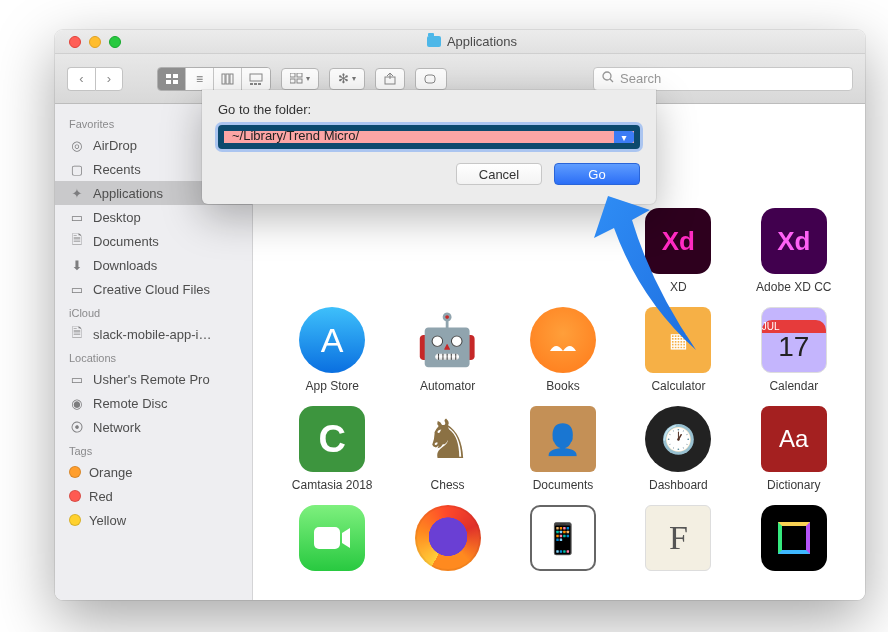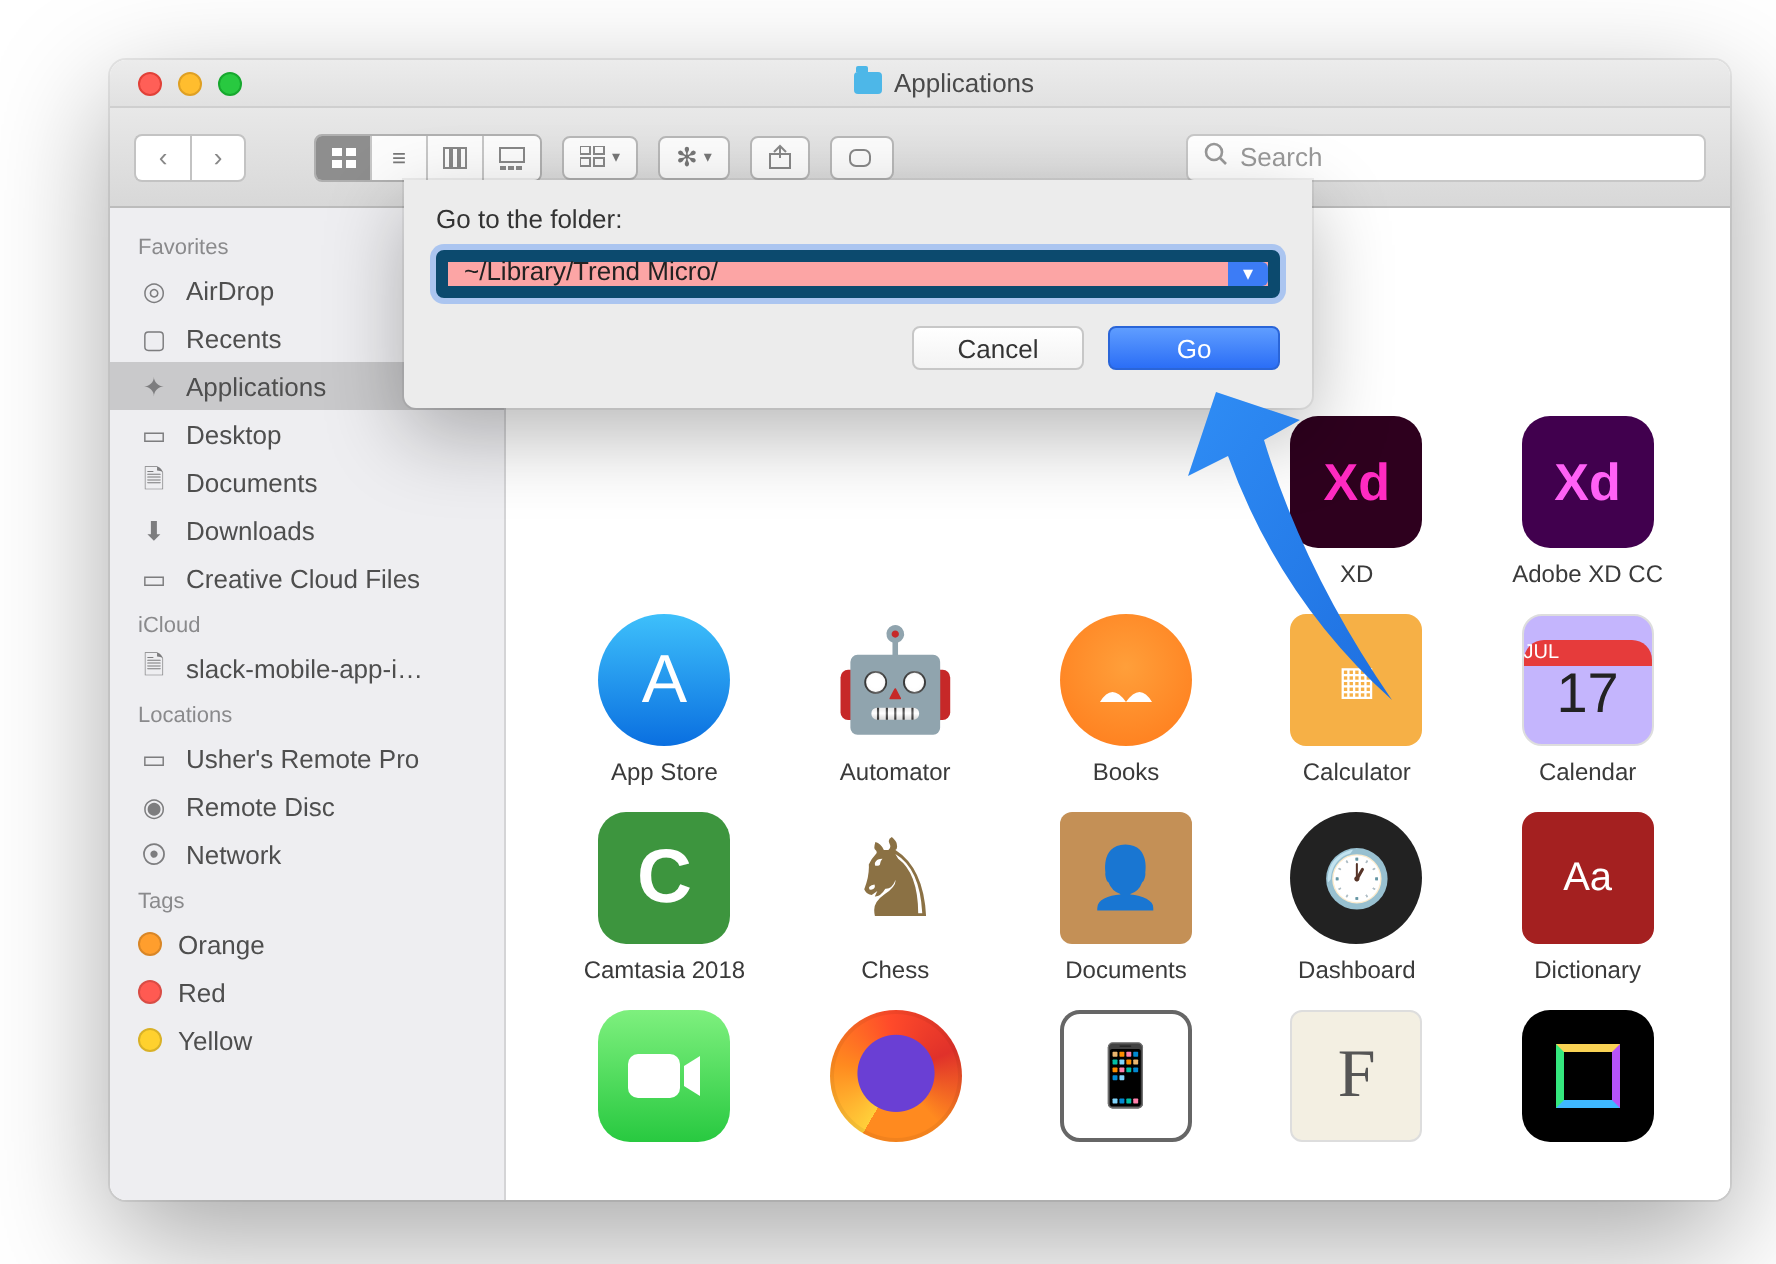--- a/index.html
+++ b/index.html
@@ -93,21 +93,21 @@
     .ic-appstore { background:linear-gradient(#3ec0fb,#0a6fe0); border-radius:50%; font-size:34px;}
     .ic-automator { background:transparent; font-size:50px; color:#888;}
     .ic-books { background:radial-gradient(circle at 50% 40%, #ff9f3a, #ff7a1a); border-radius:50%; }
     .ic-calculator { background:#f6b046; border-radius:8px; font-size:20px;}
     .ic-calendar { background:#c4b5fd; border:1px solid #ddd; border-radius:10px; flex-direction:column; font-size:10px; color:#e63b3b;}
     .ic-calendar .day { font-size:28px; color:#222; font-weight:400; line-height:1;}
     .ic-camtasia { background:#3d953e; border-radius:14px; font-size:38px; font-weight:700;}
     .ic-chess { background:transparent; font-size:54px; color:#8b7144;}
     .ic-contacts { background:#c49056; border-radius:6px; font-size:30px;}
     .ic-dashboard { background:#222; border-radius:50%; font-size:28px;}
-    .ic-dictionary { background:#a42020; border-radius:8px; font-size:20px;}
+    .ic-dictionary { background:#a42020; border-radius:8px; font-size:24px;}
     .ic-facetime { background:linear-gradient(#7ef07e,#28c940); border-radius:16px;}
     .ic-firefox { background: radial-gradient(circle at 50% 48%, #6a3fd4 0 40%, transparent 41%), conic-gradient(from 210deg at 50% 50%, #ffcf3a, #ff8a1f, #ff4a2a, #e0312a, #ff8a1f 80%); border-radius:50%; box-shadow: inset 0 0 0 2px rgba(0,0,0,0.05);}
     .ic-fixphone { background:#fff; border:2px solid #666; border-radius:10px; font-size:30px; color:#666;}
     .ic-fontbook { background:#f3efe2; border:1px solid #ddd; border-radius:6px; font-size:34px; color:#555; font-family:Georgia,serif;}
     .ic-giphy { background:#000; border-radius:14px;}
     .ic-giphy .frame { width:32px; height:32px; border:4px solid #35e87e; border-top-color:#f9d254; border-right-color:#b653f8; border-bottom-color:#3fb8ff; position:relative;}
 
     
     .dialog {
       position:absolute;

